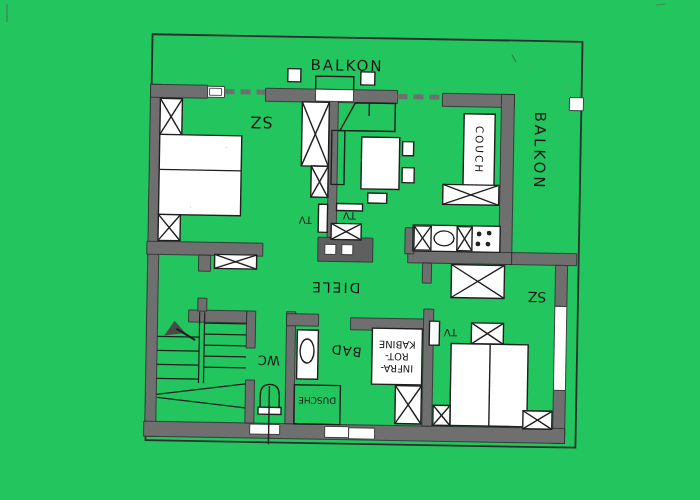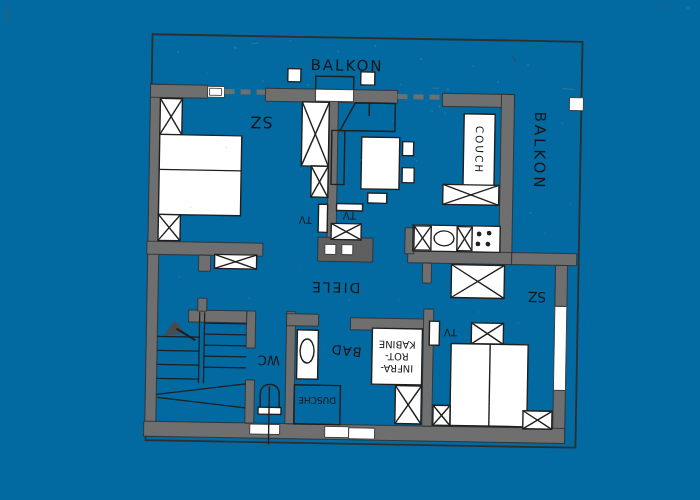--- a/index.html
+++ b/index.html
@@ -1,16 +1,16 @@
 <!DOCTYPE html>
 <html><head>
 <meta charset="utf-8">
 <style>
   html,body{margin:0;padding:0;background:#ffffff;}
-  .page{position:relative;width:700px;height:500px;background:#0369a1;overflow:hidden;}
+  .page{position:relative;width:700px;height:500px;background:#22c55e;overflow:hidden;}
   svg{position:absolute;left:0;top:0;}
   svg text{font-family:"DejaVu Sans",sans-serif;fill:#161616;}
   .wall{fill:#6f6f6f;stroke:#2b2b2b;stroke-width:.8;}
   .walld{fill:#5f5f5f;stroke:#2b2b2b;stroke-width:.8;}
   .ln{stroke:#1f1f1f;stroke-width:1.4;fill:none;}
   .lnw{stroke:#1f1f1f;stroke-width:1.4;fill:#ffffff;}
   .thin{stroke:#333333;stroke-width:.9;fill:#ffffff;}
   .frame{stroke:#2e2e2e;stroke-width:1.8;fill:none;}
   .dash{stroke:#6f6f6f;stroke-width:5;stroke-dasharray:10 6;fill:none;}
   .noise{fill:#8a8a8a;opacity:.35;}

